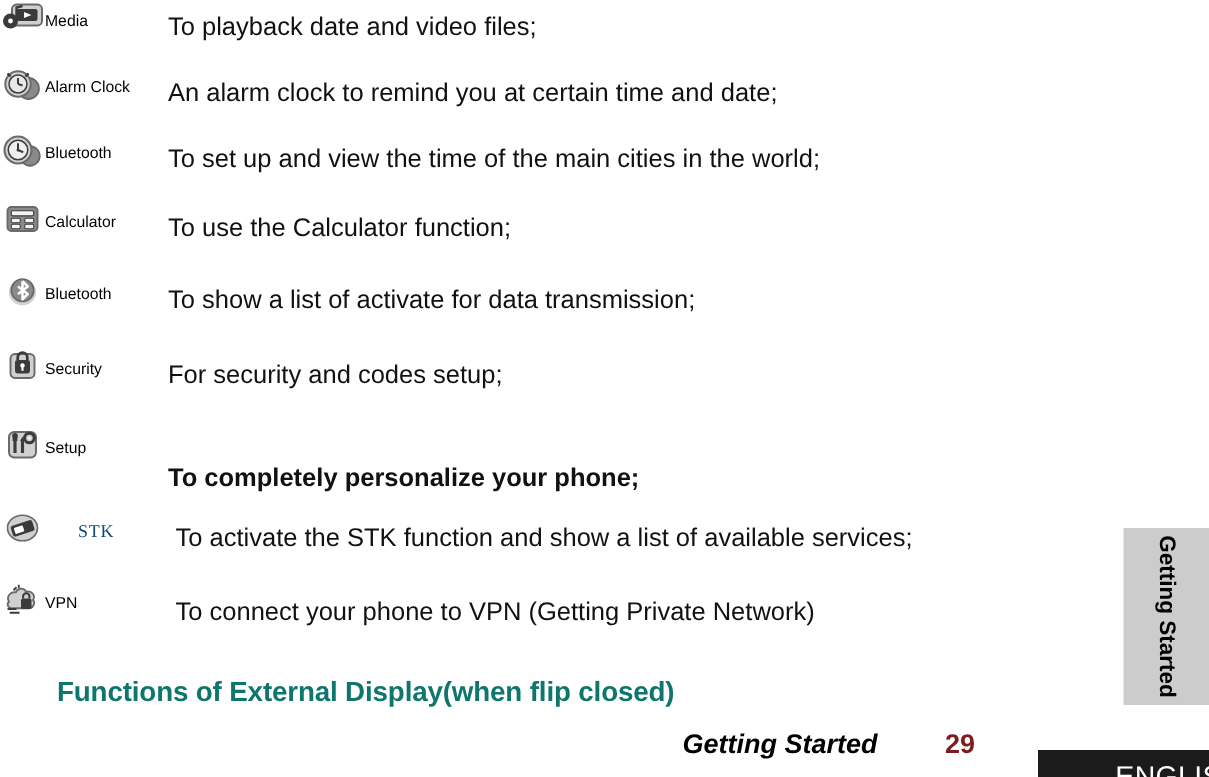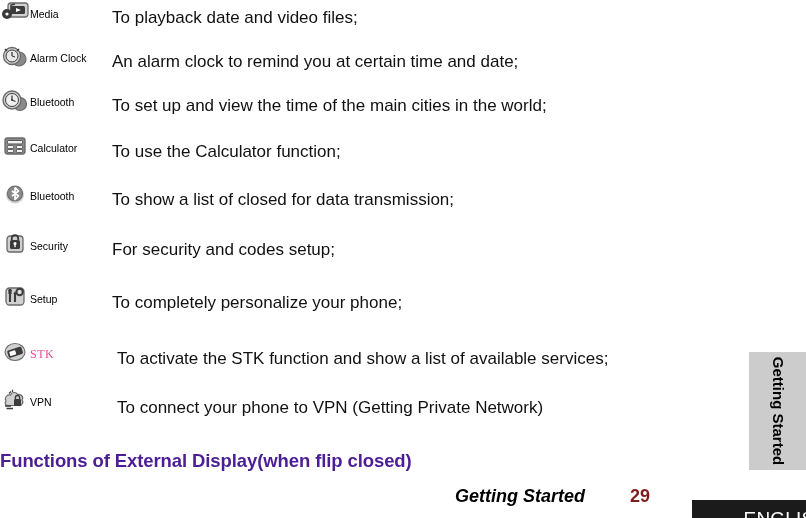--- a/index.html
+++ b/index.html
@@ -45,41 +45,43 @@
     font-size: 10.5px;
     line-height: 12px;
     color: #000000;
     margin-top: 1px;
     white-space: nowrap;
     font-family: "Liberation Sans", sans-serif;
   }
   .icon-label.serif {
     font-family: "Liberation Serif", serif;
     font-size: 12px;
-    color: #ec4899;
+    color: #0c4a6e;
     letter-spacing: 0.5px;
+    margin-left: 22px;
   }
   .desc {
     font-size: 17px;
     line-height: 20px;
     color: #111111;
     white-space: nowrap;
     font-family: "Liberation Sans", sans-serif;
   }
 
   
   #section-heading {
     position: absolute;
     left: 0px;
     top: 450px;
     font-size: 18.5px;
     font-weight: bold;
-    color: #4c1d95;
+    color: #0f766e;
     white-space: nowrap;
     letter-spacing: -0.1px;
+    padding-left: 38px;
   }
 
   
   #side-tab {
     position: absolute;
     left: 749px;
     top: 352px;
     width: 57px;
     height: 118px;
     background: #cccccc;
@@ -206,21 +208,21 @@
       <div class="icon-cell">
         <span class="icon-glyph">
           <svg width="30" height="27" viewBox="0 0 30 27">
         <ellipse cx="15" cy="13" rx="9" ry="8.5" fill="#d0d0d0"></ellipse>
         <circle cx="15" cy="11.5" r="7.5" fill="#8a8a8a" stroke="#6a6a6a" stroke-width="1.1"></circle>
         <path d="M15 5.5 L18.5 9 L12 14 M12 9 L18.5 14 L15 17.5 L15 5.5" stroke="#ffffff" stroke-width="1.7" fill="none" stroke-linejoin="round"></path>
       </svg>
         </span>
         <span class="icon-label">Bluetooth</span>
       </div>
-      <div class="desc" style="position: absolute; left: 112px; top: 8px;">To show a list of closed for data transmission;</div>
+      <div class="desc" style="position: absolute; left: 112px; top: 8px;">To show a list of activate for data transmission;</div>
     </div>
     <div class="feature-row" style="top: 232px;">
       <div class="icon-cell">
         <span class="icon-glyph">
           <svg width="30" height="27" viewBox="0 0 30 27">
         <rect x="7" y="4" width="16" height="16" rx="3" fill="#d0d0d0" stroke="#6a6a6a" stroke-width="1.3"></rect>
         <rect x="10" y="8" width="10" height="9" rx="1.6" fill="#3b3b3b"></rect>
         <path d="M11.8 8 L11.8 6.3 A3.2 3.2 0 0 1 18.2 6.3 L18.2 8" stroke="#3b3b3b" stroke-width="1.8" fill="none"></path>
         <circle cx="15" cy="11.6" r="1.5" fill="#ffffff"></circle>
         <rect x="14.3" y="12" width="1.4" height="3.2" fill="#ffffff"></rect>
@@ -238,21 +240,21 @@
         <path d="M10 17 L10 8 M8.4 8 L11.6 8" stroke="#3b3b3b" stroke-width="2.1"></path>
         <circle cx="10" cy="5.6" r="1.9" fill="#3b3b3b"></circle>
         <path d="M15 17 L15 9" stroke="#3b3b3b" stroke-width="2.1"></path>
         <path d="M13.3 9 L16.7 9 L15 6.2 Z" fill="#3b3b3b"></path>
         <circle cx="19.6" cy="7" r="3.2" fill="none" stroke="#3b3b3b" stroke-width="2"></circle>
         <circle cx="19.6" cy="7" r="1" fill="#f5f5f5"></circle>
       </svg>
         </span>
         <span class="icon-label">Setup</span>
       </div>
-      <div class="desc" style="position: absolute; left: 112px; top: 8px;">To completely personalize your phone;</div>
+      <div class="desc" style="position: absolute; left: 112px; top: 24px; font-weight: bold;">To completely personalize your phone;</div>
     </div>
     <div class="feature-row" style="top: 340px;">
       <div class="icon-cell">
         <span class="icon-glyph">
           <svg width="30" height="27" viewBox="0 0 30 27">
         <ellipse cx="15" cy="12" rx="10" ry="8.5" fill="#d0d0d0" stroke="#6a6a6a" stroke-width="1.1"></ellipse>
         <g transform="rotate(-18 15 12)">
           <rect x="7.5" y="8.5" width="15" height="7.5" rx="1.6" fill="#3b3b3b"></rect>
           <rect x="9.4" y="10.2" width="6.2" height="4.3" rx="0.7" fill="#ffffff"></rect>
         </g>

